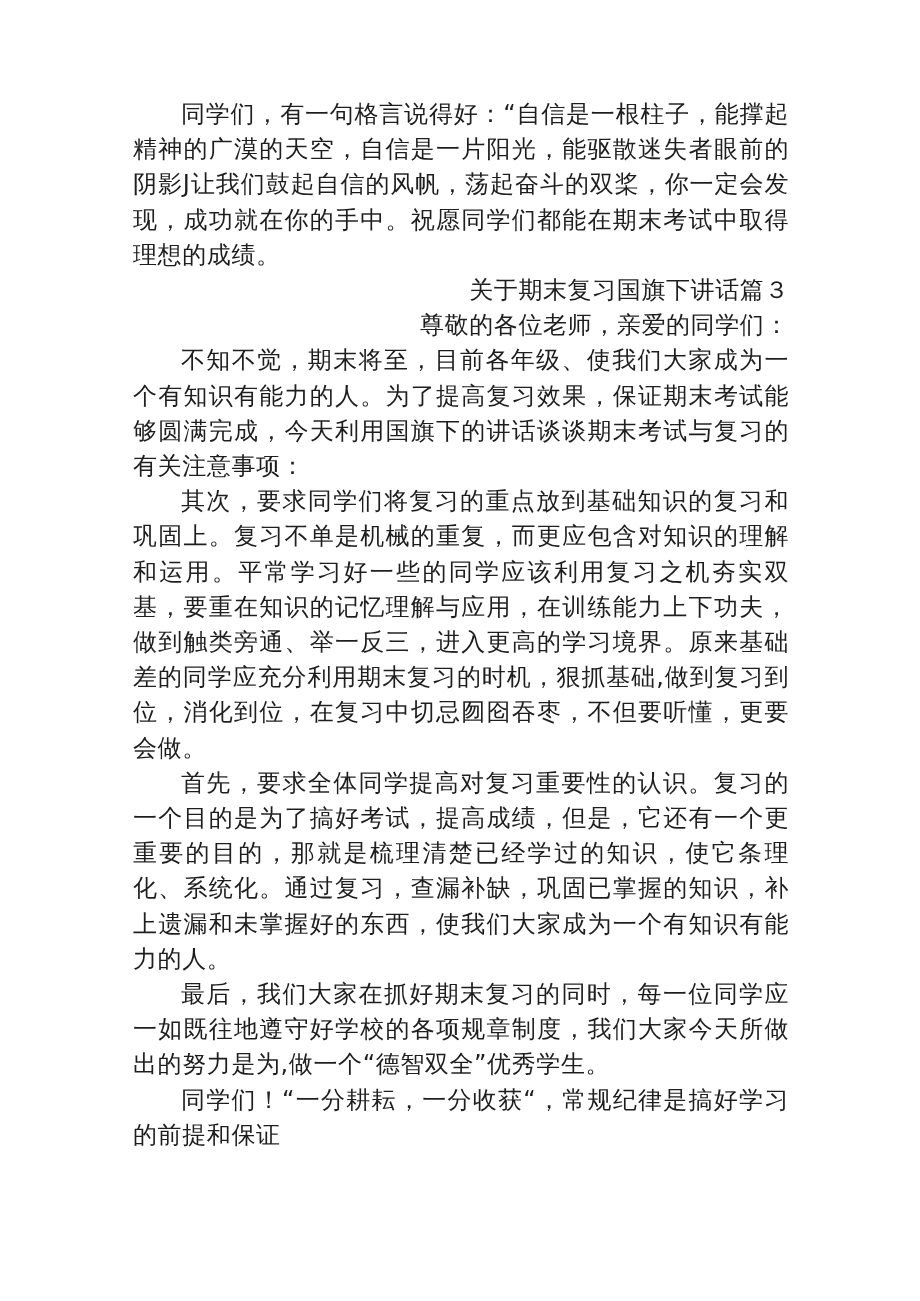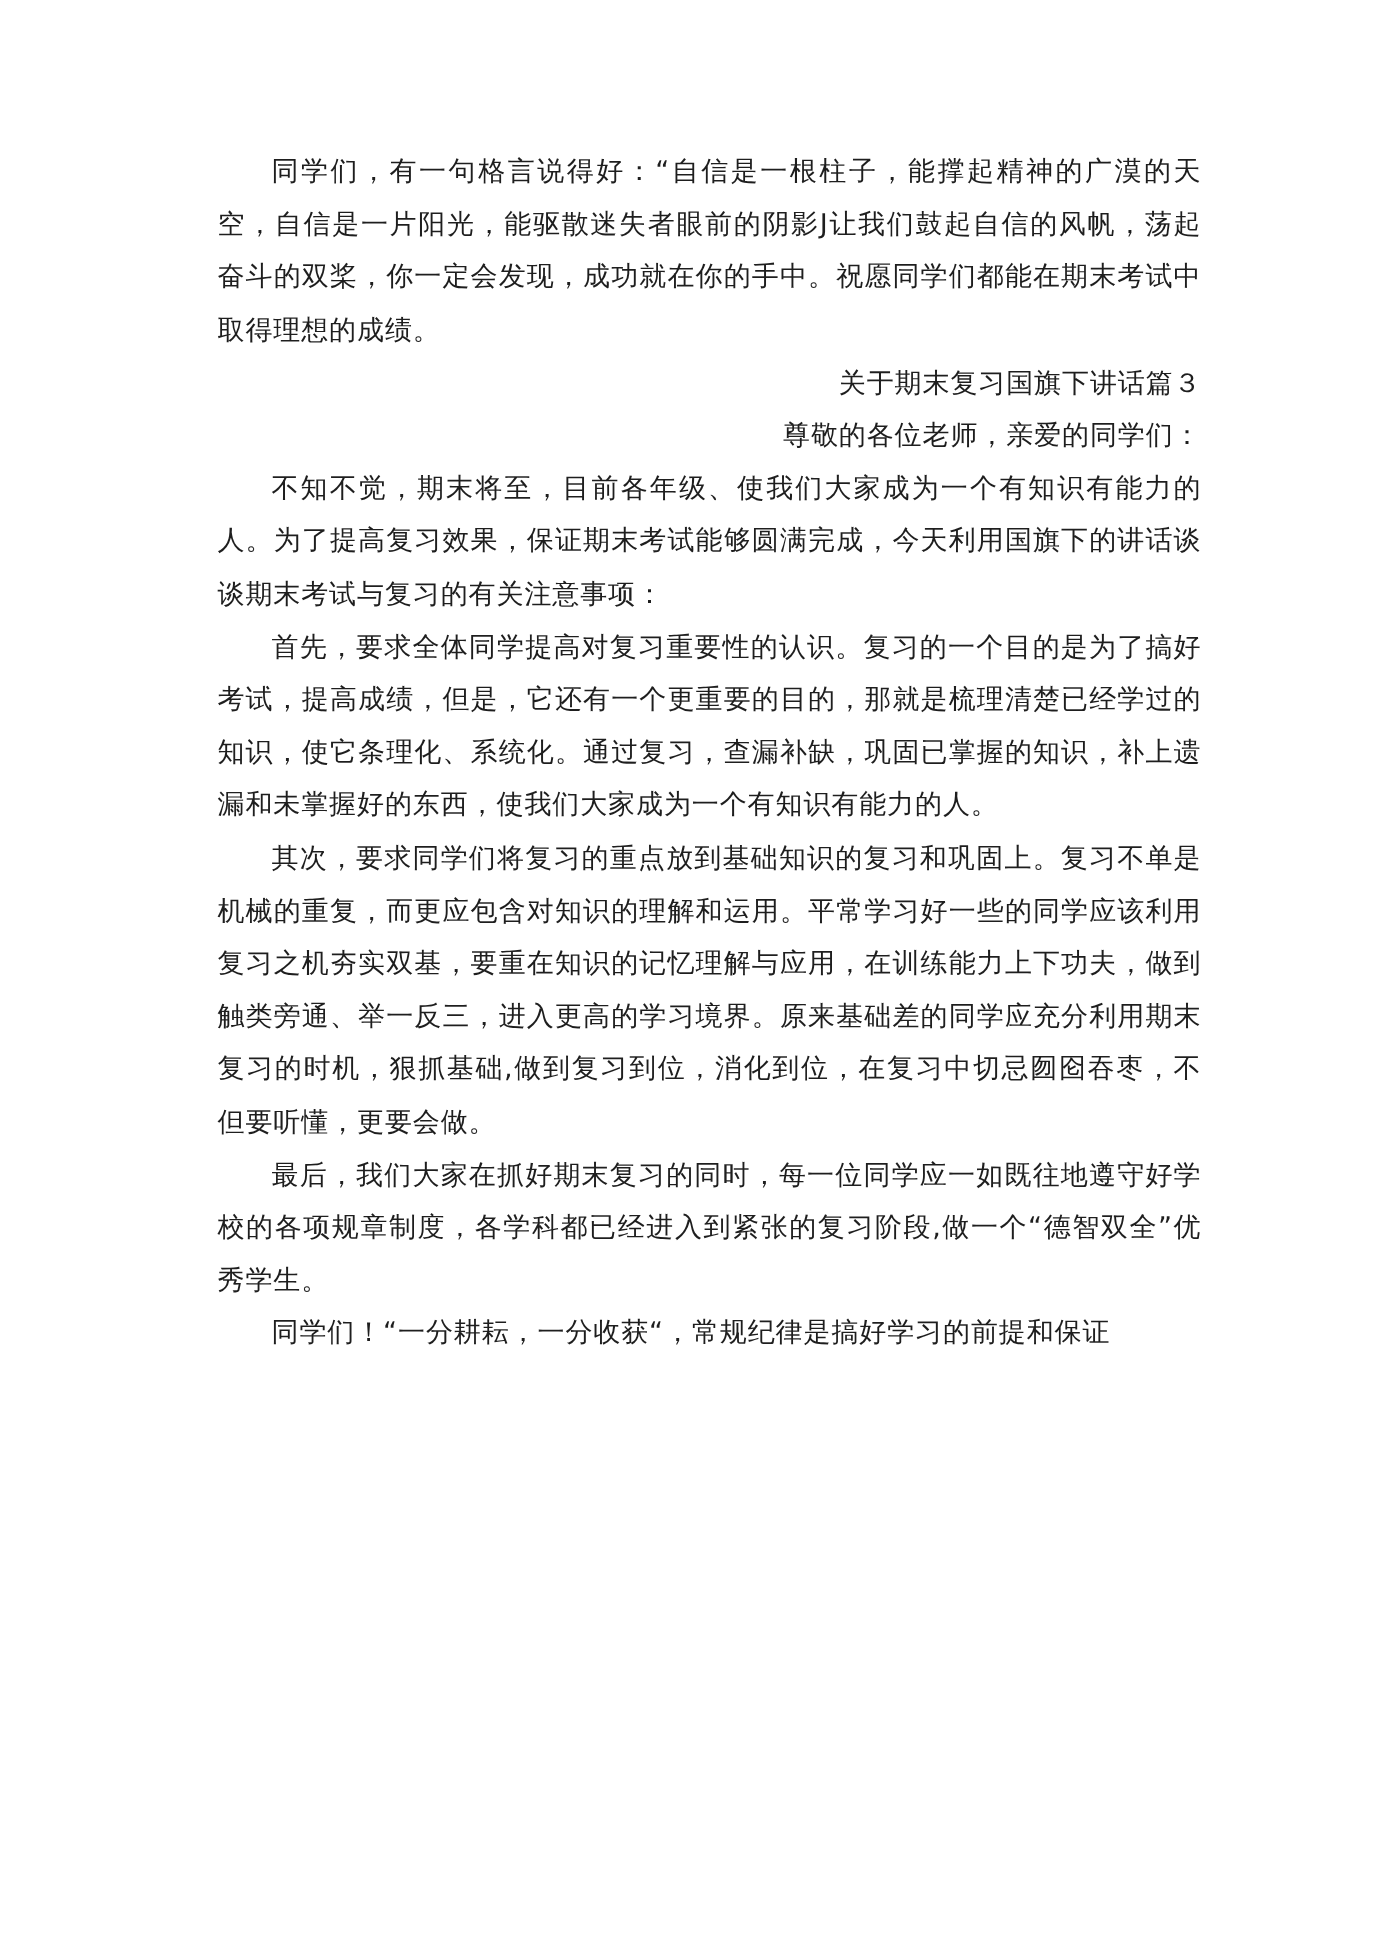--- a/index.html
+++ b/index.html
@@ -12,25 +12,24 @@
     height: 1301px;
     position: relative;
     overflow: hidden;
   }
   .page {
     position: absolute;
     left: 133px;
     top: 97px;
     width: 656px;
     font-family: "DejaVu Sans", "Liberation Sans", sans-serif;
-    font-size: 18px;
+    font-size: 24px;
     line-height: 35.2px;
     color: #1e1e1e;
     letter-spacing: 0.6px;
-    margin-left: 12px;
   }
   .para {
     margin: 0;
     text-indent: 2em;
     text-align: justify;
     text-align-last: left;
   }
   .heading {
     margin: 0;
     text-indent: 2em;
@@ -38,17 +37,17 @@
   }
 </style>
 </head>
 <body>
 
 <div class="page">
   <p class="para">同学们，有一句格言说得好：“自信是一根柱子，能撑起精神的广漠的天空，自信是一片阳光，能驱散迷失者眼前的阴影J让我们鼓起自信的风帆，荡起奋斗的双桨，你一定会发现，成功就在你的手中。祝愿同学们都能在期末考试中取得理想的成绩。</p>
   <p class="heading">关于期末复习国旗下讲话篇３</p>
   <p class="heading">尊敬的各位老师，亲爱的同学们：</p>
   <p class="para">不知不觉，期末将至，目前各年级、使我们大家成为一个有知识有能力的人。为了提高复习效果，保证期末考试能够圆满完成，今天利用国旗下的讲话谈谈期末考试与复习的有关注意事项：</p>
+  <p class="para">其次，要求同学们将复习的重点放到基础知识的复习和巩固上。复习不单是机械的重复，而更应包含对知识的理解和运用。平常学习好一些的同学应该利用复习之机夯实双基，要重在知识的记忆理解与应用，在训练能力上下功夫，做到触类旁通、举一反三，进入更高的学习境界。原来基础差的同学应充分利用期末复习的时机，狠抓基础,做到复习到位，消化到位，在复习中切忌囫囵吞枣，不但要听懂，更要会做。</p>
   <p class="para">首先，要求全体同学提高对复习重要性的认识。复习的一个目的是为了搞好考试，提高成绩，但是，它还有一个更重要的目的，那就是梳理清楚已经学过的知识，使它条理化、系统化。通过复习，查漏补缺，巩固已掌握的知识，补上遗漏和未掌握好的东西，使我们大家成为一个有知识有能力的人。</p>
-  <p class="para">其次，要求同学们将复习的重点放到基础知识的复习和巩固上。复习不单是机械的重复，而更应包含对知识的理解和运用。平常学习好一些的同学应该利用复习之机夯实双基，要重在知识的记忆理解与应用，在训练能力上下功夫，做到触类旁通、举一反三，进入更高的学习境界。原来基础差的同学应充分利用期末复习的时机，狠抓基础,做到复习到位，消化到位，在复习中切忌囫囵吞枣，不但要听懂，更要会做。</p>
-  <p class="para">最后，我们大家在抓好期末复习的同时，每一位同学应一如既往地遵守好学校的各项规章制度，各学科都已经进入到紧张的复习阶段,做一个“德智双全”优秀学生。</p>
+  <p class="para">最后，我们大家在抓好期末复习的同时，每一位同学应一如既往地遵守好学校的各项规章制度，我们大家今天所做出的努力是为,做一个“德智双全”优秀学生。</p>
   <p class="para">同学们！“一分耕耘，一分收获“，常规纪律是搞好学习的前提和保证</p>
 </div>
 
 </body></html>

